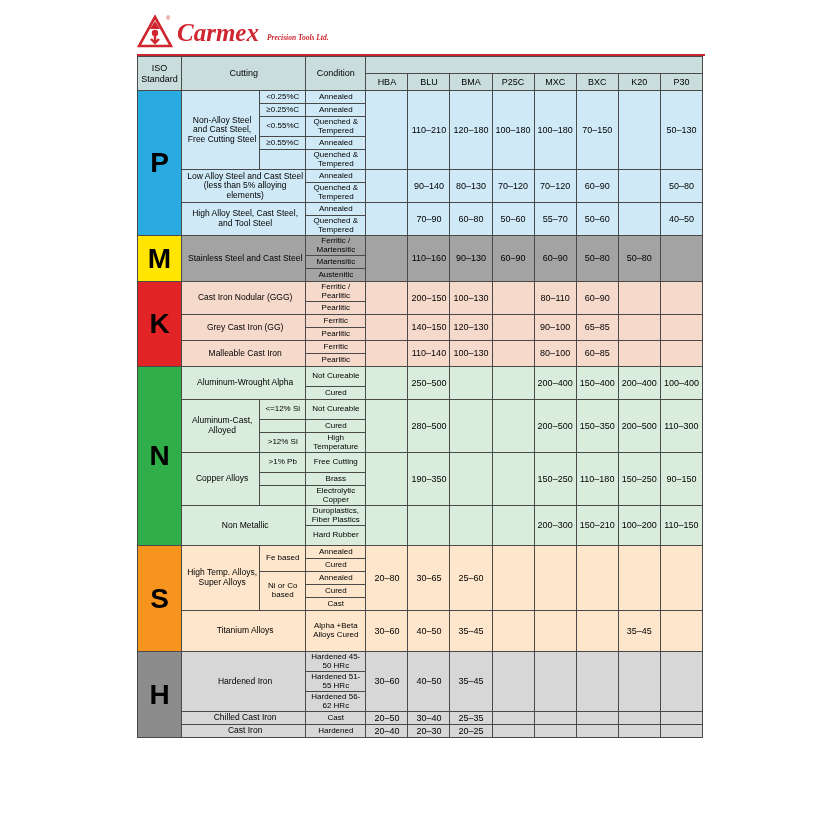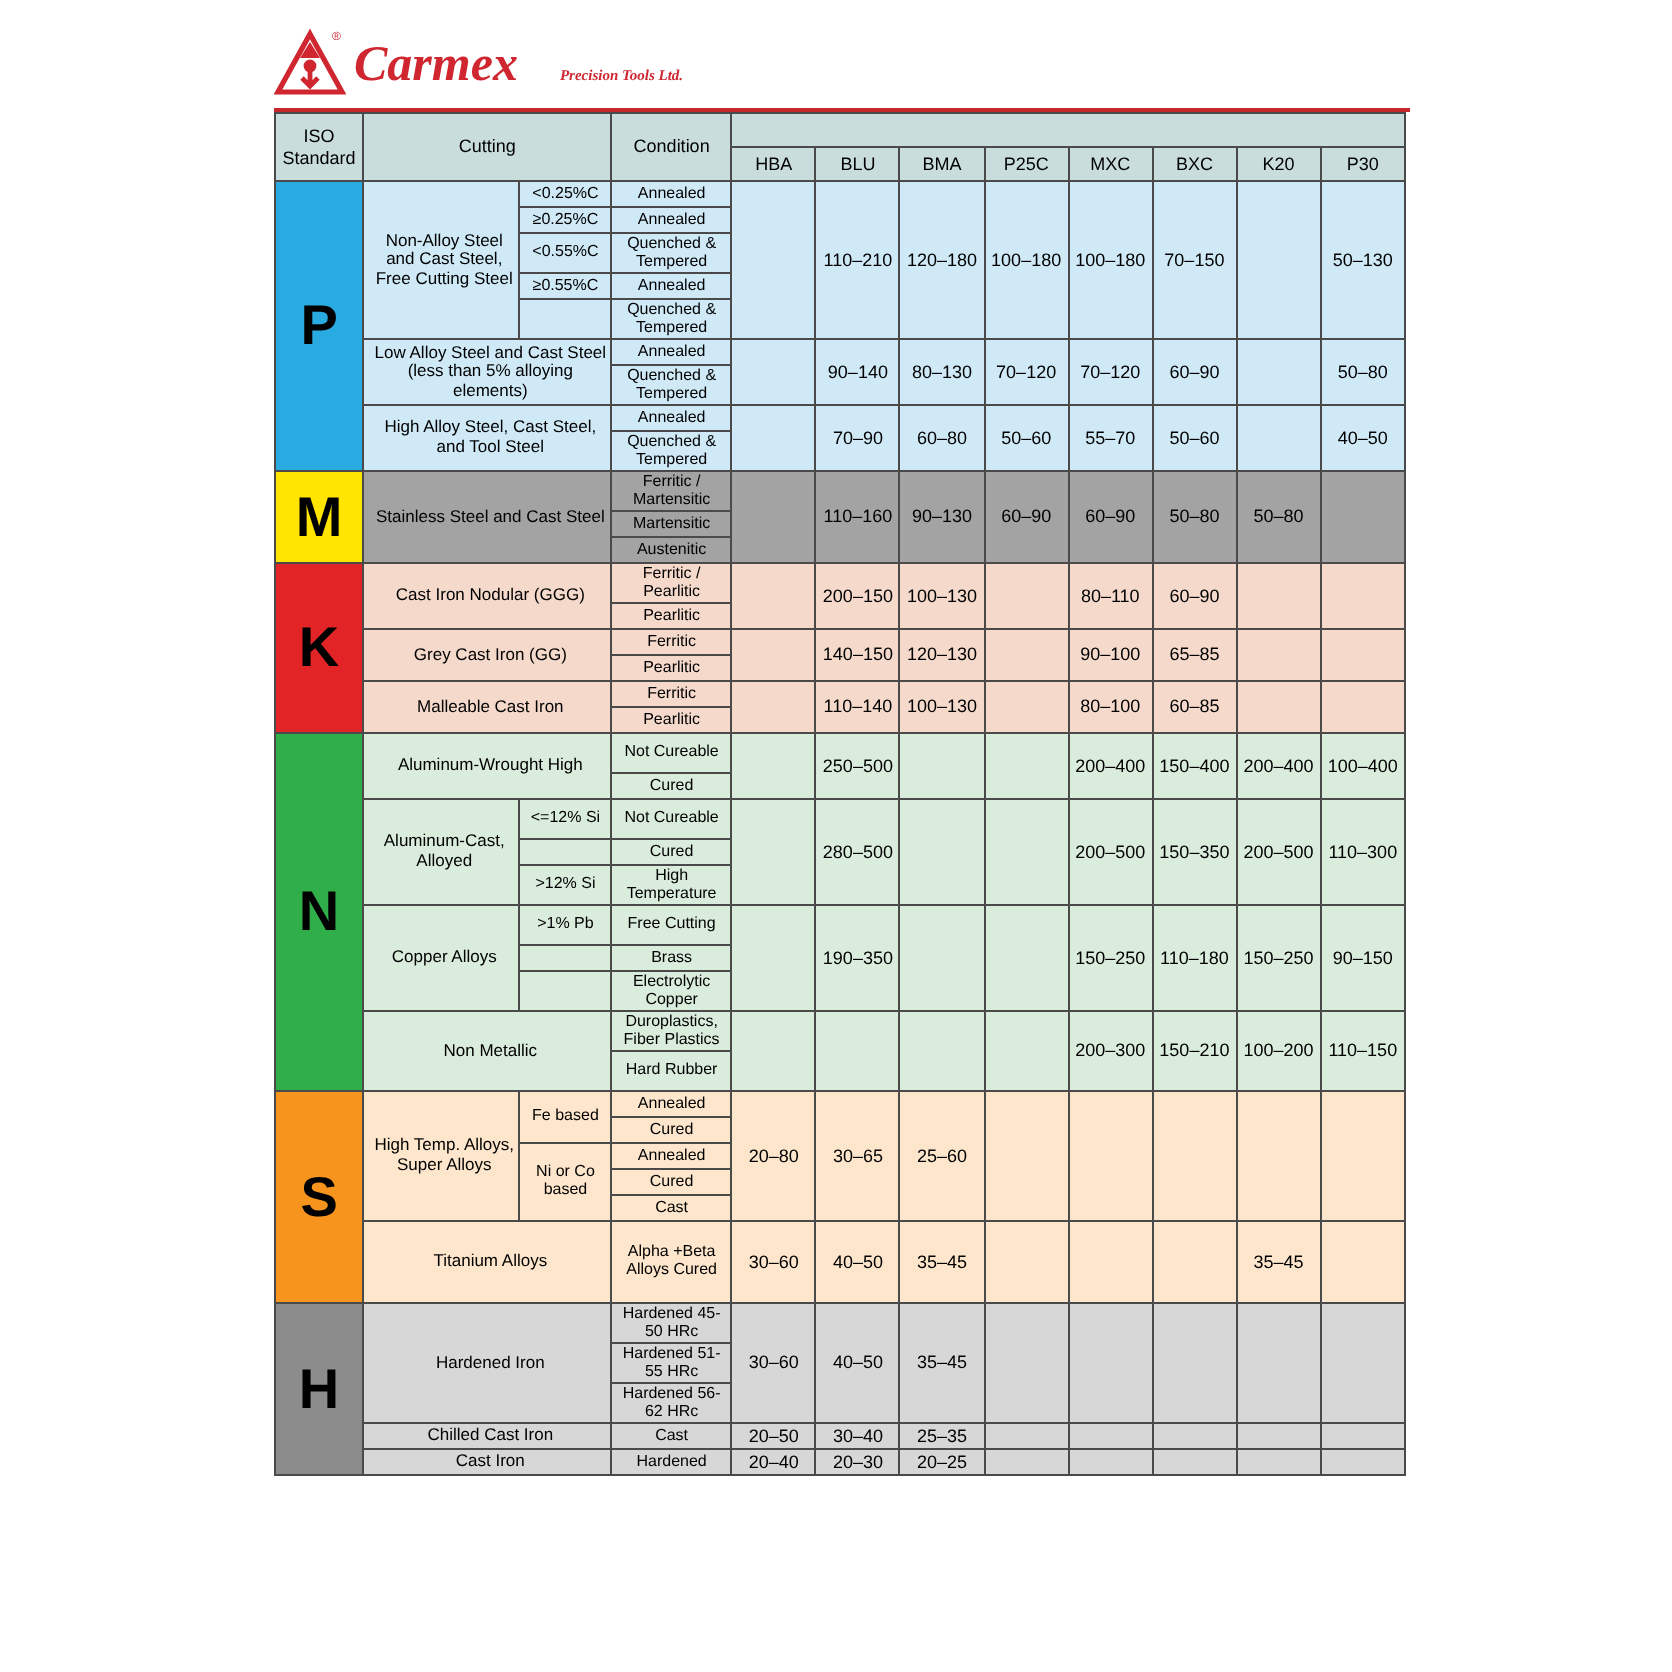--- a/index.html
+++ b/index.html
@@ -2,21 +2,21 @@
 <html><head>
 <meta charset="utf-8">
 <style>
   html,body{margin:0;padding:0;}
   body{width:836px;height:836px;background:#ffffff;font-family:"Liberation Sans",sans-serif;overflow:hidden;}
   .content{margin-left:137px;width:568px;}
   .topbar{display:flex;justify-content:space-between;align-items:flex-start;padding-top:14px;border-bottom:2px solid #c5272d;padding-bottom:4px;}
   .section-title{margin:8px 0 0 0;font-size:17.5px;font-weight:bold;color:#1e3c7d;letter-spacing:-0.2px;}
   .logo{display:flex;align-items:center;}
   .logo-brand{font-family:"Liberation Serif",serif;font-style:italic;font-weight:bold;color:#cf2630;font-size:25px;margin-left:4px;line-height:1;}
-  .logo-sub{font-family:"Liberation Serif",serif;font-style:italic;font-weight:bold;color:#cf2630;font-size:7.5px;margin-left:21px;margin-top:10px;text-align:right;}
+  .logo-sub{font-family:"Liberation Serif",serif;font-style:italic;font-weight:bold;color:#cf2630;font-size:7.5px;margin-left:8px;margin-top:10px;text-align:right;}
   .page-title{margin:38px 0 13px 0;font-size:18px;font-weight:bold;font-style:italic;color:#1e3c7d;letter-spacing:-0.3px;}
   table{border-collapse:collapse;table-layout:fixed;width:566px;}
   td{border:1px solid #4a4a4a;font-size:8px;text-align:center;vertical-align:middle;padding:0 1px;line-height:1.12;color:#000;overflow:hidden;}
   .hdr{background:#c9dddc;font-size:9px;}
   .v{font-size:9px;}
   .m{text-align:center;padding-left:4px;font-size:8.5px;}
   .L{font-size:28px;font-weight:bold;}
   .bgP{background:#29abe2;}
   .bgM{background:#ffe500;}
   .bgK{background:#e32427;}
@@ -201,21 +201,21 @@
           <td rowspan="2" class="v kk">80–100</td>
           <td rowspan="2" class="v kk">60–85</td>
           <td rowspan="2" class="v kk"></td>
           <td rowspan="2" class="v kk"></td>
         </tr>
         <tr style="height: 13px;">
           <td class="c kk">Pearlitic</td>
         </tr>
         <tr style="height: 20px;">
           <td rowspan="10" class="L bgN">N</td>
-          <td rowspan="2" colspan="2" class="m nn">Aluminum-Wrought High</td>
+          <td rowspan="2" colspan="2" class="m nn">Aluminum-Wrought Alpha</td>
           <td class="c nn">Not Cureable</td>
           <td rowspan="2" class="v nn"></td>
           <td rowspan="2" class="v nn">250–500</td>
           <td rowspan="2" class="v nn"></td>
           <td rowspan="2" class="v nn"></td>
           <td rowspan="2" class="v nn">200–400</td>
           <td rowspan="2" class="v nn">150–400</td>
           <td rowspan="2" class="v nn">200–400</td>
           <td rowspan="2" class="v nn">100–400</td>
         </tr>

